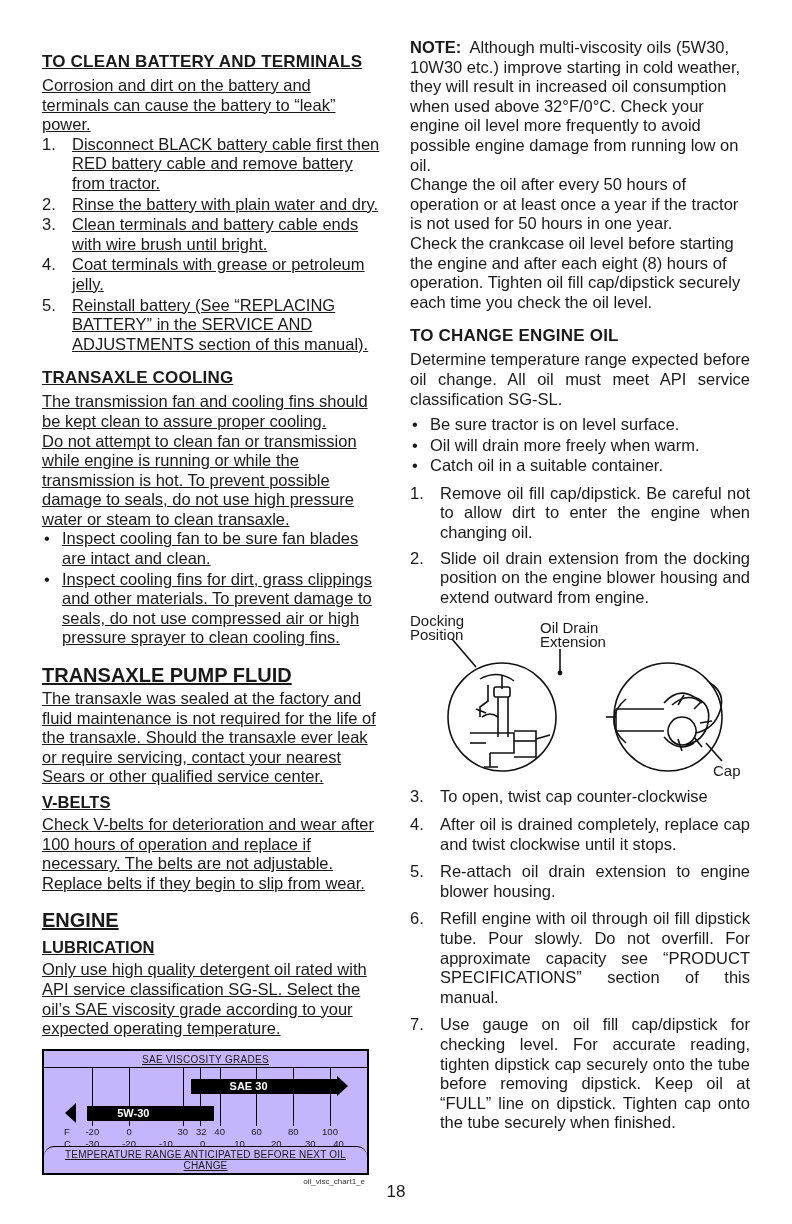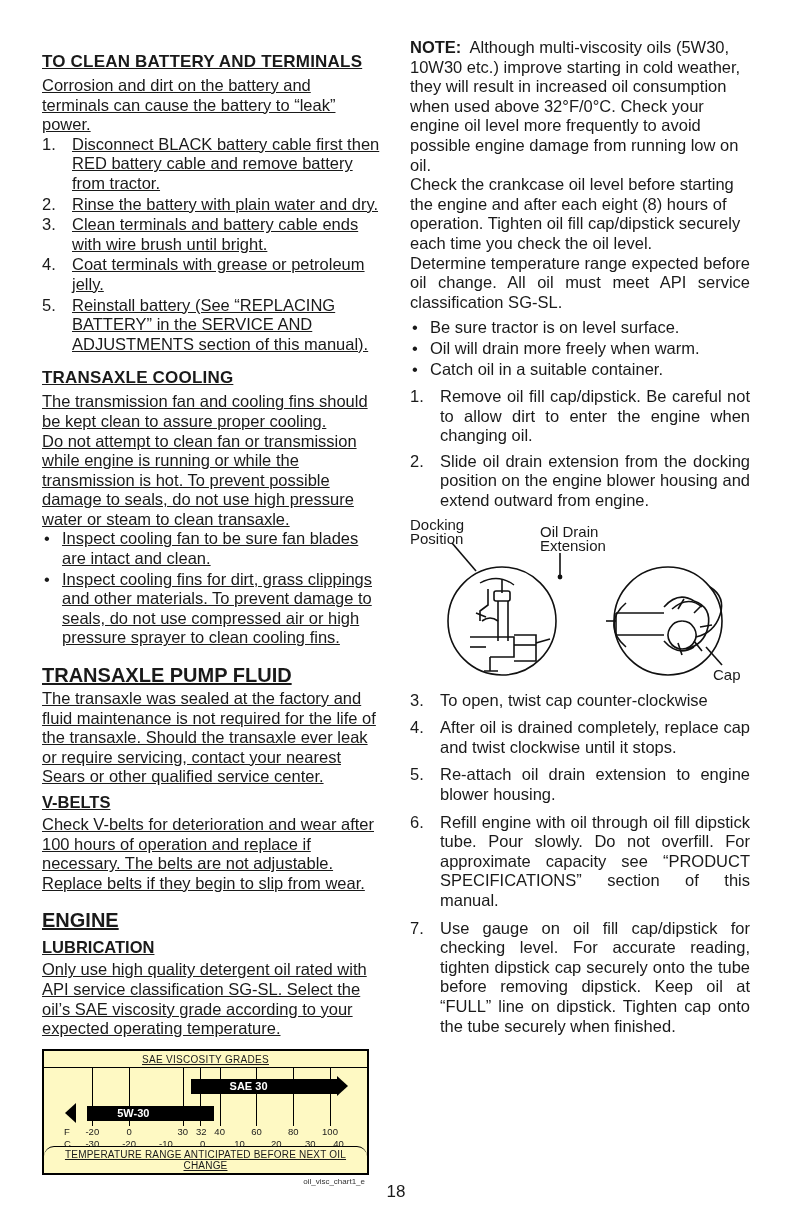--- a/index.html
+++ b/index.html
@@ -84,21 +84,21 @@
     left: 2px;
     top: 0;
   }
   .note-lead { font-weight: bold; }
 
   
   .chart-wrap {
     margin-top: 10px;
     width: 323px;
     border: 2px solid #000;
-    background: #fef9c3;
+    background: #c4b5fd;
     padding: 0;
     position: relative;
   }
   .chart-title {
     text-align: center;
     font-size: 10px;
     letter-spacing: 0.3px;
     padding: 3px 0 2px 0;
     border-bottom: 1px solid #000;
   }
@@ -272,22 +272,24 @@
       </div>
       <div class="chart-foot">TEMPERATURE RANGE ANTICIPATED BEFORE NEXT OIL CHANGE</div>
       <div class="chart-code">oil_visc_chart1_e</div>
     </div>
 
   </div>
 
   <div class="col col-right">
 
     <p class="body"><span class="note-lead">NOTE:</span>&nbsp; <span>Although multi-viscosity oils (5W30, 10W30 etc.) improve starting in cold weather, they will result in increased oil consumption when used above 32°F/0°C.  Check your engine oil level more frequently to avoid possible engine damage from running low on oil.</span></p>
+    <p class="body">Change the oil after every 50 hours of operation or at least once a year if the tractor is not used for 50 hours in one year.</p>
     <p class="body">Check the crankcase oil level before starting the engine and after each eight (8) hours of operation.  Tighten oil fill cap/dipstick securely each time you check the oil level.</p>
 
+    <div class="h-caps">TO CHANGE ENGINE OIL</div>
     <p class="body just">Determine temperature range expected before oil change.  All oil must meet API service classification SG-SL.</p>
 
     <ul class="bul" style="margin-top:6px;">
       <li><span class="mk">•</span><span>Be sure tractor is on level surface.</span></li>
       <li><span class="mk">•</span><span>Oil will drain more freely when warm.</span></li>
       <li><span class="mk">•</span><span>Catch oil in a suitable container.</span></li>
     </ul>
 
     <ol class="num just" style="margin-top:8px;">
       <li><span class="mk">1.</span><span>Remove oil fill cap/dipstick.  Be careful not to allow dirt to enter the engine when changing oil.</span></li>

